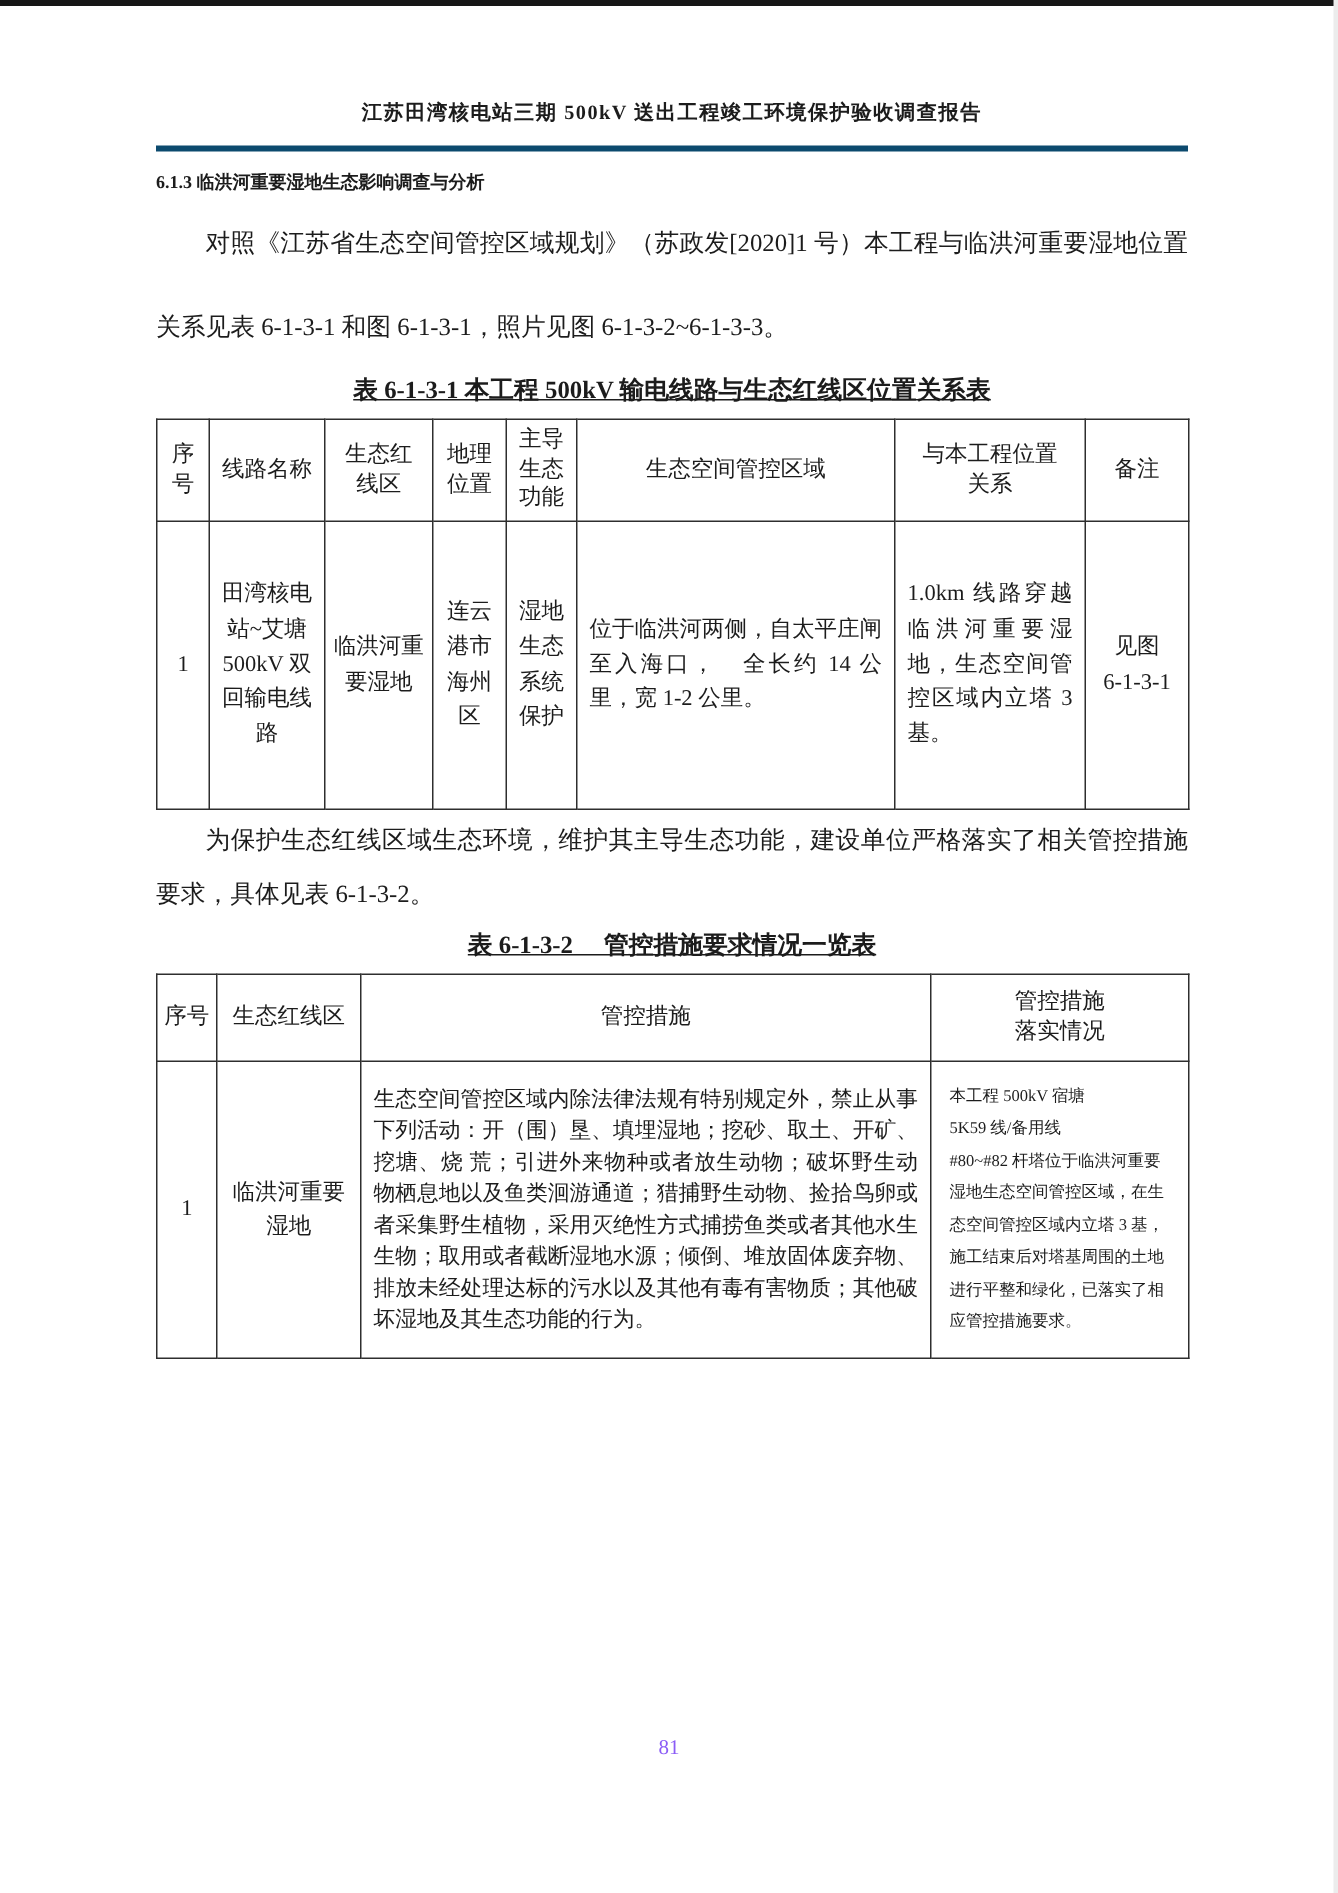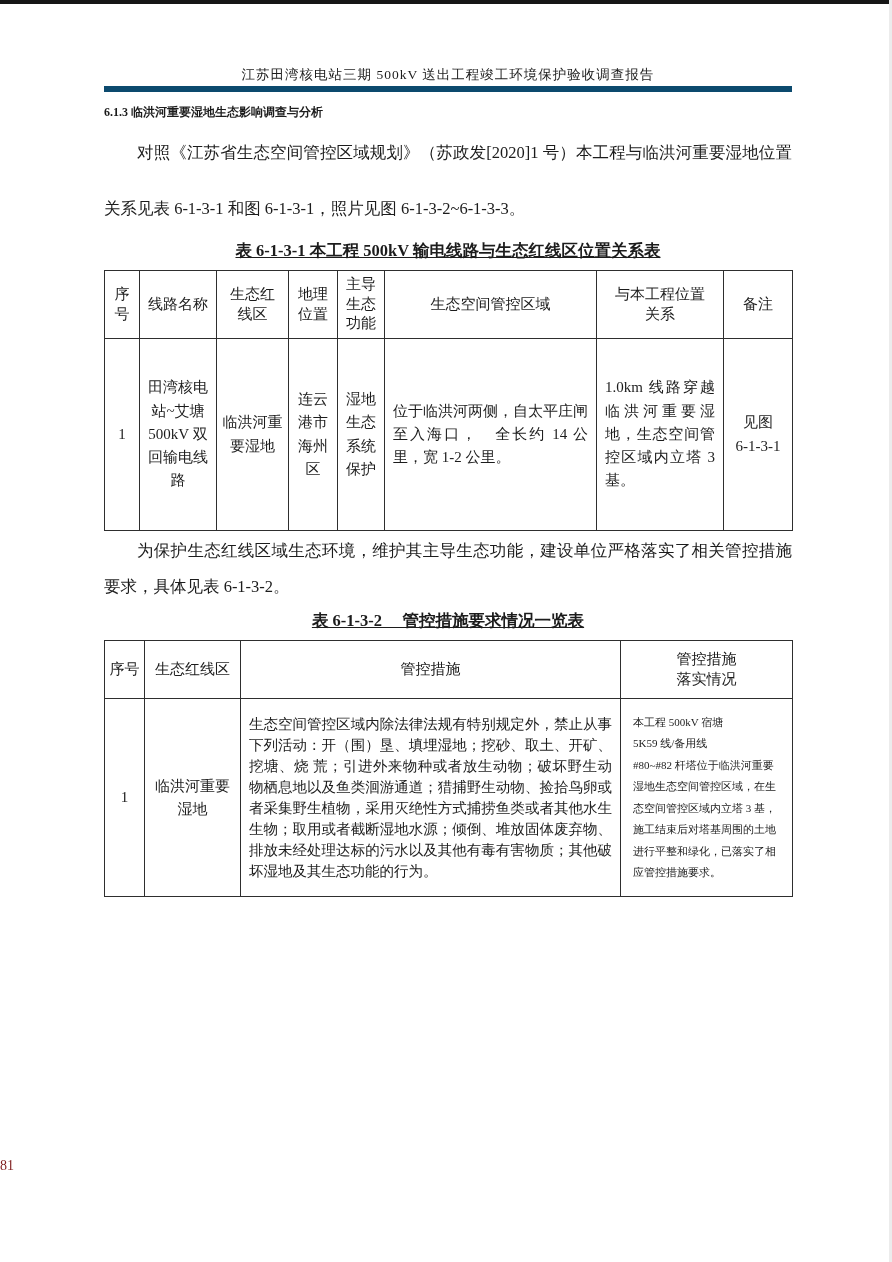--- a/index.html
+++ b/index.html
@@ -16,25 +16,25 @@
     width: 100%; height: 4px; background: #161616;
   }
   .scan-right-edge {
     position: absolute; top: 0; right: 0;
     width: 3px; height: 100%; background: #ececec;
   }
   .page { padding: 66px 100px 0 104px; }
 
   .doc-header {
     text-align: center;
-    font-weight: normal;
+    font-weight: bold;
     font-size: 13.5px;
     letter-spacing: 1px;
-    padding-bottom: 2px;
-    border-bottom: 6px solid #0c4a6e;
+    padding-bottom: 13px;
+    border-bottom: 4px solid #0c4a6e;
   }
 
   .section-heading {
     margin-top: 12px;
     font-size: 12px;
     font-weight: bold;
   }
 
   .para {
     font-size: 16.5px;
@@ -76,22 +76,23 @@
   .t2 th { height: 58px; text-align: center; font-size: 15px; line-height: 1.3; padding: 2px 4px; }
   .t2 td { height: 198px; }
   .t2 .c-center { text-align: center; font-size: 15px; line-height: 1.5; padding: 2px 4px; }
   .t2 .c-measures { font-size: 14.5px; line-height: 21px; text-align: justify; padding: 4px 8px; vertical-align: middle; }
   .t2 .c-status { font-size: 11px; line-height: 21.5px; text-align: left; padding: 4px 12px; vertical-align: middle; }
 
   .page-number {
     position: absolute;
     top: 1158px; left: 0;
     width: 100%;
+    text-align: center;
     font-size: 14px;
-    color: #7f1d1d;
+    color: #8b5cf6;
   }
 </style>
 </head>
 <body>
 
 <div class="scan-top-bar"></div>
 <div class="scan-right-edge"></div>
 
 <div class="page">
 

